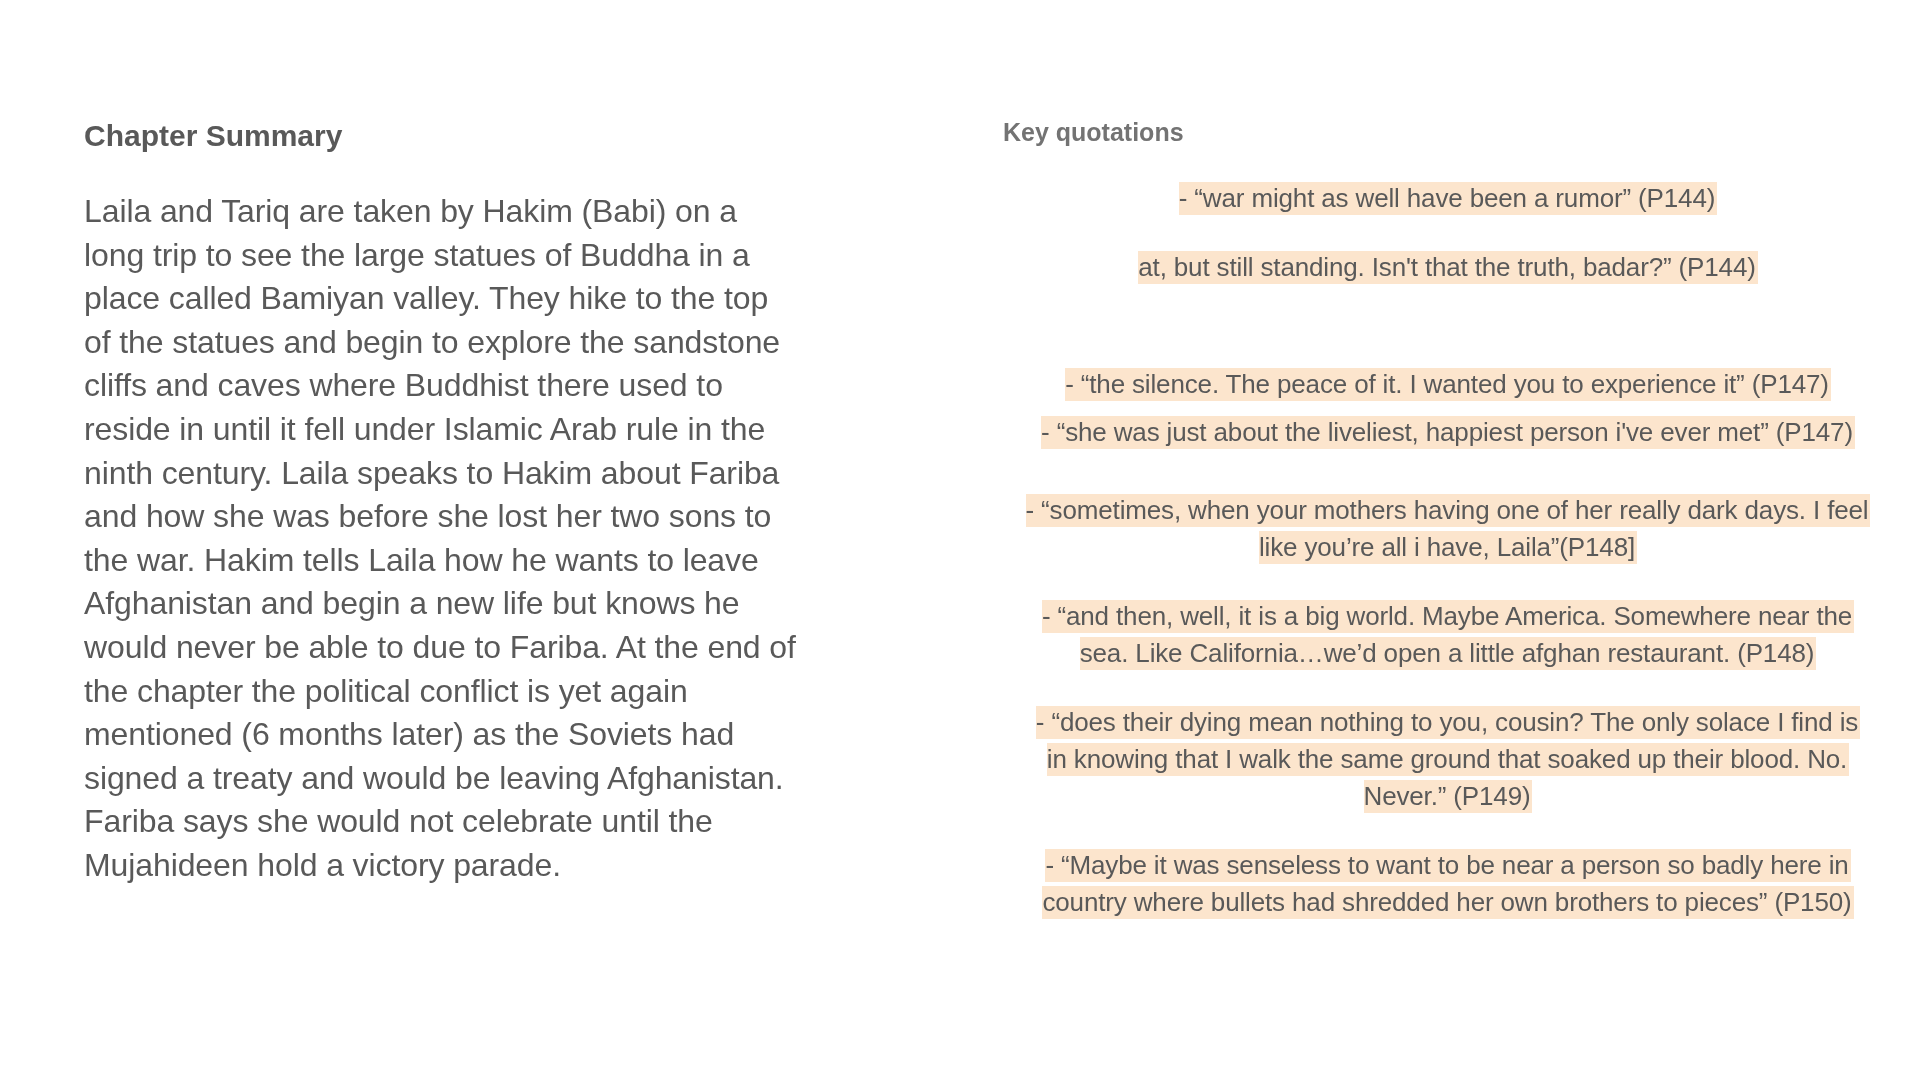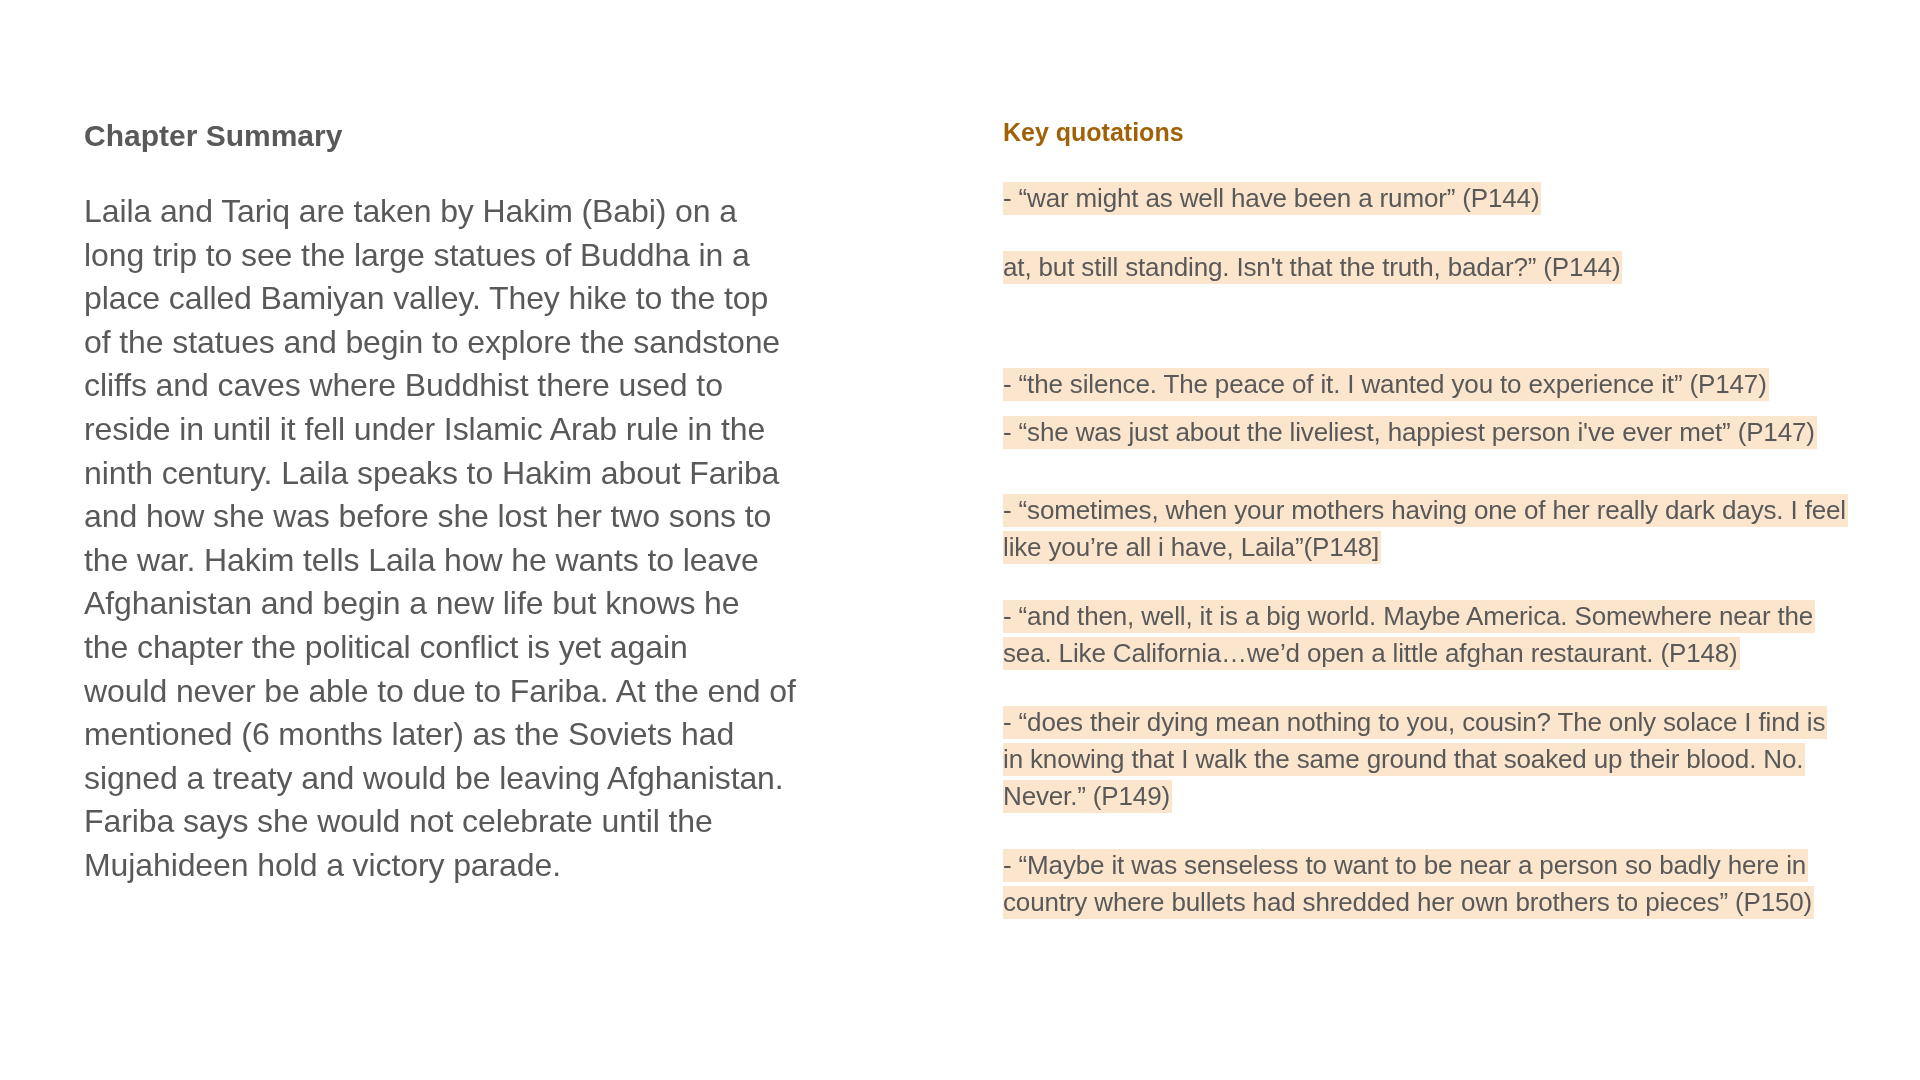--- a/index.html
+++ b/index.html
@@ -53,26 +53,27 @@
       position: absolute;
       left: 1003px;
       top: 114px;
       width: 890px;
     }
     .quotes-title {
       font-weight: bold;
       font-size: 25px;
       line-height: 36px;
       margin: 0;
-      color: #a16207;
+      color: #737373;
     }
     .quote {
       position: absolute;
       left: 0;
       width: 890px;
+      text-align: center;
     }
     .quote-line {
       display: block;
       height: 37px;
       line-height: 37px;
       white-space: nowrap;
     }
     .quote-line span {
       display: inline-block;
       background: #fce5cd;
@@ -94,22 +95,22 @@
       <span class="summary-line">Laila and Tariq are taken by Hakim (Babi) on a</span>
       <span class="summary-line">long trip to see the large statues of Buddha in a</span>
       <span class="summary-line">place called Bamiyan valley. They hike to the top</span>
       <span class="summary-line">of the statues and begin to explore the sandstone</span>
       <span class="summary-line">cliffs and caves where Buddhist there used to</span>
       <span class="summary-line">reside in until it fell under Islamic Arab rule in the</span>
       <span class="summary-line">ninth century. Laila speaks to Hakim about Fariba</span>
       <span class="summary-line">and how she was before she lost her two sons to</span>
       <span class="summary-line">the war. Hakim tells Laila how he wants to leave</span>
       <span class="summary-line">Afghanistan and begin a new life but knows he</span>
+      <span class="summary-line">would never be able to due to Fariba. At the end of</span>
       <span class="summary-line">the chapter the political conflict is yet again</span>
-      <span class="summary-line">would never be able to due to Fariba. At the end of</span>
       <span class="summary-line">mentioned (6 months later) as the Soviets had</span>
       <span class="summary-line">signed a treaty and would be leaving Afghanistan.</span>
       <span class="summary-line">Fariba says she would not celebrate until the</span>
       <span class="summary-line">Mujahideen hold a victory parade.</span>
     </div>
   </section>
 
   <section class="quotes">
     <h3 class="quotes-title">Key quotations</h3>
 

